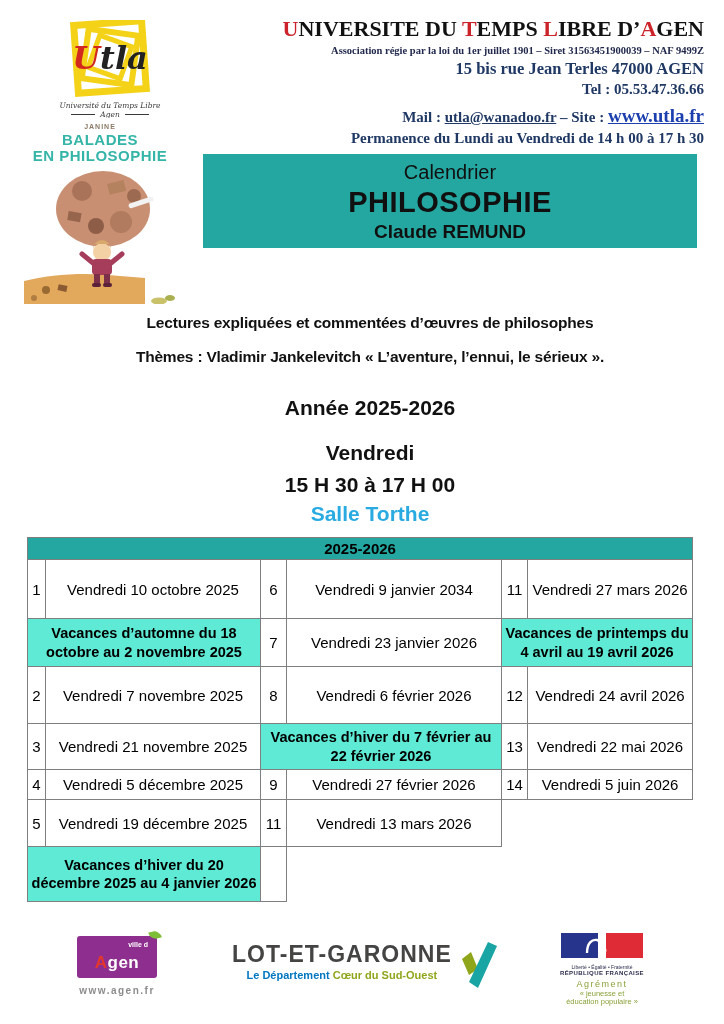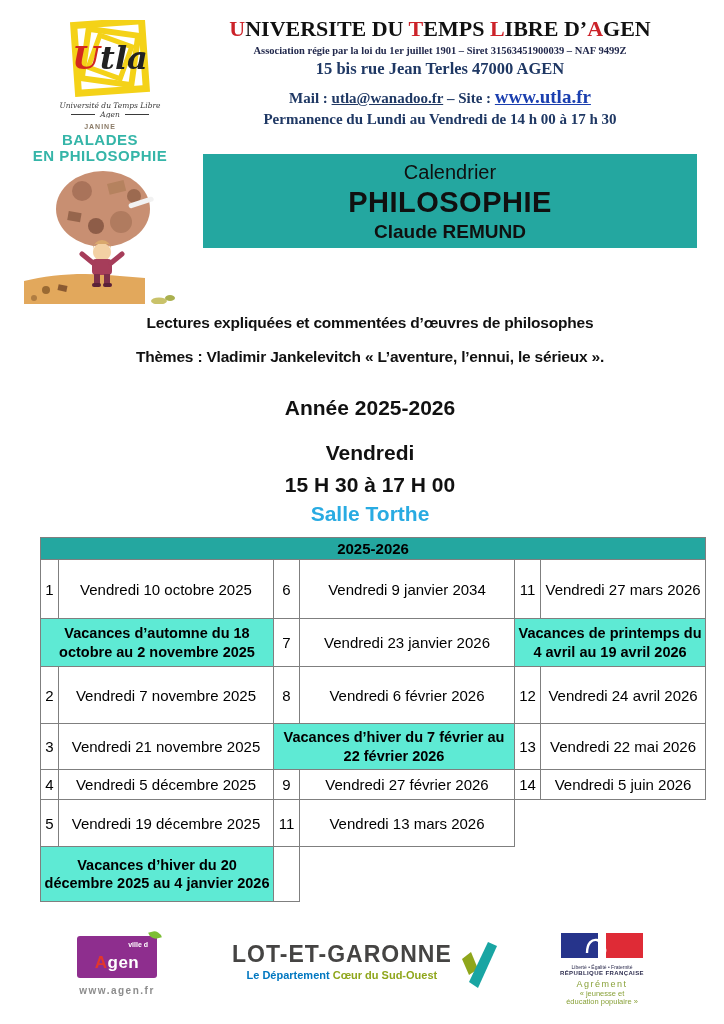--- a/index.html
+++ b/index.html
@@ -13,21 +13,21 @@
              font-family:"DejaVu Serif",serif;font-style:italic;font-weight:bold;
              font-size:32px;line-height:1;color:#222;}
   .utla-name .u{color:#d3281e;}
   .utla-sub{font-family:"DejaVu Serif",serif;font-style:italic;font-size:7.5px;
             color:#3a3a3a;margin-top:1px;white-space:nowrap;}
   .utla-city{display:flex;align-items:center;justify-content:center;gap:5px;
              font-family:"DejaVu Serif",serif;font-style:italic;font-size:7.5px;color:#3a3a3a;}
   .utla-city::before,.utla-city::after{content:"";width:24px;border-top:1px solid #3a3a3a;}
 
   
-  .header-text{position:absolute;left:176px;top:16px;width:528px;text-align:center;
+  .header-text{position:absolute;left:176px;top:16px;width:528px;text-align:right;
                font-family:"Liberation Serif",serif;color:#1f3864;}
   .h-title{font-size:22px;font-weight:bold;color:#111;white-space:nowrap;}
   .h-title .red{color:#cc2229;}
   .h-assoc{font-size:10.5px;font-weight:bold;margin-top:3px;color:#22294d;}
   .h-addr{font-size:16.5px;font-weight:bold;margin-top:3px;}
   .h-tel{font-size:15px;font-weight:bold;margin-top:2px;}
   .h-mail{font-size:15px;font-weight:bold;margin-top:7px;}
   .h-mail .lnk{color:#1f3864;text-decoration:underline;cursor:pointer;}
   .h-mail .site{color:#1b3faf;text-decoration:underline;font-size:19px;cursor:pointer;}
   .h-perm{font-size:15px;font-weight:bold;margin-top:3px;}
@@ -56,21 +56,21 @@
           font-size:15.5px;font-weight:bold;color:#111;letter-spacing:-0.2px;}
 
   
   .sess{position:absolute;left:0;width:740px;text-align:center;font-weight:bold;color:#111;}
   .sess-year{top:396px;font-size:21px;}
   .sess-day{top:441px;font-size:21px;}
   .sess-time{top:473px;font-size:21px;}
   .sess-room{top:502px;font-size:21px;color:#29abe2;}
 
   
-  table.cal{position:absolute;left:40px;top:537px;width:665px;border-collapse:collapse;
+  table.cal{position:absolute;left:27px;top:537px;width:665px;border-collapse:collapse;
             table-layout:fixed;font-size:15px;color:#000;}
   table.cal td{border:1px solid #7f7f7f;text-align:center;vertical-align:middle;
                padding:1px 3px;background:#fff;overflow:hidden;}
   table.cal td.th-year{background:#24a7a0;font-weight:bold;font-size:15px;}
   table.cal td.vac{background:#5eead4;font-weight:bold;font-size:14.5px;line-height:1.25;}
   table.cal td.ghost{border:none;background:transparent;}
 
   
   .agen-block{position:absolute;left:56px;top:936px;width:122px;text-align:center;}
   .agen-logo{position:relative;width:80px;height:42px;background:#8e2e8e;border-radius:3px;
@@ -114,20 +114,21 @@
     <div class="utla-sub">Université du Temps Libre</div>
     <div class="utla-city">
         <span>Agen</span>
       </div>
   </div>
 
   <div class="header-text">
     <div class="h-title"><span class="red">U</span><span>NIVERSITE DU </span><span class="red">T</span><span>EMPS </span><span class="red">L</span><span>IBRE D’</span><span class="red">A</span><span>GEN</span></div>
     <div class="h-assoc">Association régie par la loi du 1er juillet 1901 – Siret 31563451900039 – NAF 9499Z</div>
     <div class="h-addr">15 bis rue Jean Terles 47000 AGEN</div>
+    <div class="h-tel">Tel : 05.53.47.36.66</div>
     <div class="h-mail"><span>Mail : </span><span class="lnk">utla@wanadoo.fr</span><span> – Site : </span><span class="site">www.utla.fr</span></div>
     <div class="h-perm">Permanence du Lundi au Vendredi de 14 h 00 à 17 h 30</div>
   </div>
 
   <div class="cover">
     <div class="cover-author">JANINE</div>
     <div class="cover-title">
       <div>BALADES</div>
       <div>EN PHILOSOPHIE</div>
     </div>

